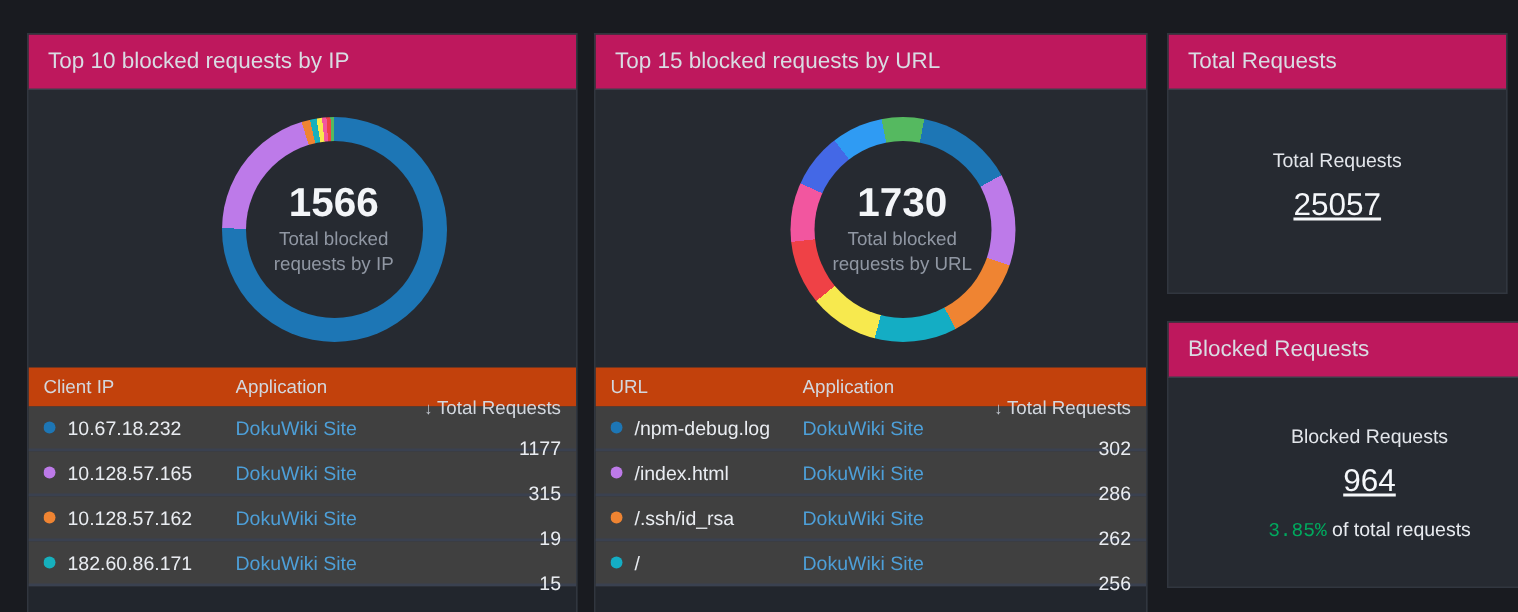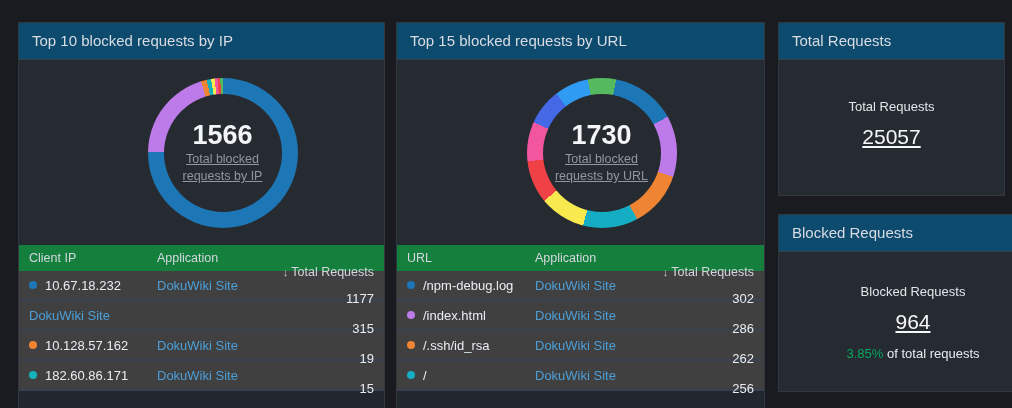--- a/index.html
+++ b/index.html
@@ -7,52 +7,52 @@
     width:1012px;height:408px;overflow:hidden;position:relative;
     background:#191b20;
     font-family:"Liberation Sans","DejaVu Sans",sans-serif;
     -webkit-font-smoothing:antialiased;
   }
   .panel{
     position:absolute;background:#262a31;border:1px solid #31363f;
     box-sizing:border-box;overflow:hidden;
   }
   .panel-header{
-    height:36px;line-height:36px;background:#0c4a6e;border-bottom:1px solid #3a404b;
+    height:36px;line-height:36px;background:#be185d;border-bottom:1px solid #3a404b;
     padding:0 13px;font-size:15px;color:#d9dce3;white-space:nowrap;
   }
   
   .viz{height:185px;display:flex;align-items:center;justify-content:center;margin-left:42px;}
   .donut{width:150px;height:150px;border-radius:50%;position:relative;}
   .donut-hole{position:absolute;inset:16px;border-radius:50%;background:#262a31;}
   .donut-center{position:absolute;inset:0;display:flex;flex-direction:column;align-items:center;justify-content:center;text-align:center;}
   .donut-total{font-size:27px;font-weight:bold;color:#f3f5f8;line-height:31px;}
-  .donut-sub{font-size:12.5px;color:#9097a3;line-height:17px;text-decoration:underline;}
+  .donut-sub{font-size:12.5px;color:#9097a3;line-height:17px;}
   
   .thead{
-    height:26px;background:#15803d;display:flex;align-items:center;
+    height:26px;background:#c2410c;display:flex;align-items:center;
     padding:0 10px;font-size:12.5px;color:#d3d7de;
   }
   .trow{
     height:28px;background:#404040;border-bottom:2px solid #3a4150;
     display:flex;align-items:center;padding:0 10px;font-size:13px;color:#e9ecf1;
   }
   .trow-filler{height:26px;background:#22262d;}
   .c1{width:128px;display:flex;align-items:center;overflow:hidden;white-space:nowrap;}
   .c2{flex:1;overflow:hidden;white-space:nowrap;}
   .c3{width:108px;text-align:right;white-space:nowrap;margin-top:27px;}
   .dot{width:8px;height:8px;border-radius:50%;display:inline-block;margin-right:8px;flex:0 0 8px;}
   a.link{color:#4d9fd8;text-decoration:none;cursor:pointer;}
   .sort-arrow{font-size:11px;margin-right:3px;color:#c6cbd4;}
   
   .metric-body{display:flex;flex-direction:column;align-items:center;justify-content:center;text-align:center;}
   .metric-label{font-size:13px;color:#e2e5ea;margin-bottom:3px;}
   .metric-value{font-size:21px;color:#f5f7fa;line-height:40px;text-decoration:underline;}
   .metric-percent{font-size:13px;margin-top:4px;color:#e8ebf0;}
-  .pct-green{color:#00a95e;}
+  .pct-green{color:#00a95e;font-family:Liberation Mono, monospace;}
 </style>
 </head>
 <body>
 
 <div class="panel" style="left:18px;top:22px;width:367px;height:400px;">
   <div class="panel-header">Top 10 blocked requests by IP</div>
   <div class="viz">
     <div class="donut" style="background: conic-gradient(rgb(29, 118, 181) 0deg, rgb(29, 118, 181) 270.57deg, rgb(189, 122, 233) 270.57deg, rgb(189, 122, 233) 342.99deg, rgb(239, 132, 50) 342.99deg, rgb(239, 132, 50) 347.36deg, rgb(22, 176, 189) 347.36deg, rgb(22, 176, 189) 350.8deg, rgb(247, 233, 78) 350.8deg, rgb(247, 233, 78) 353.56deg, rgb(242, 86, 159) 353.56deg, rgb(242, 86, 159) 355.86deg, rgb(239, 65, 70) 355.86deg, rgb(239, 65, 70) 357.93deg, rgb(85, 185, 96) 357.93deg, rgb(85, 185, 96) 360deg);">
       <div class="donut-hole"></div>
       <div class="donut-center">
@@ -69,20 +69,24 @@
   </div>
   <div class="trow">
     <span class="c1">
         <i class="dot" style="background-color: rgb(29, 118, 181);"></i>
         <span>10.67.18.232</span>
       </span>
     <span class="c2"><a class="link">DokuWiki Site</a></span>
     <span class="c3">1177</span>
   </div>
   <div class="trow">
+    <span class="c1">
+        <i class="dot" style="background-color: rgb(189, 122, 233);"></i>
+        <span>10.128.57.165</span>
+      </span>
     <span class="c2"><a class="link">DokuWiki Site</a></span>
     <span class="c3">315</span>
   </div>
   <div class="trow">
     <span class="c1">
         <i class="dot" style="background-color: rgb(239, 132, 50);"></i>
         <span>10.128.57.162</span>
       </span>
     <span class="c2"><a class="link">DokuWiki Site</a></span>
     <span class="c3">19</span>

